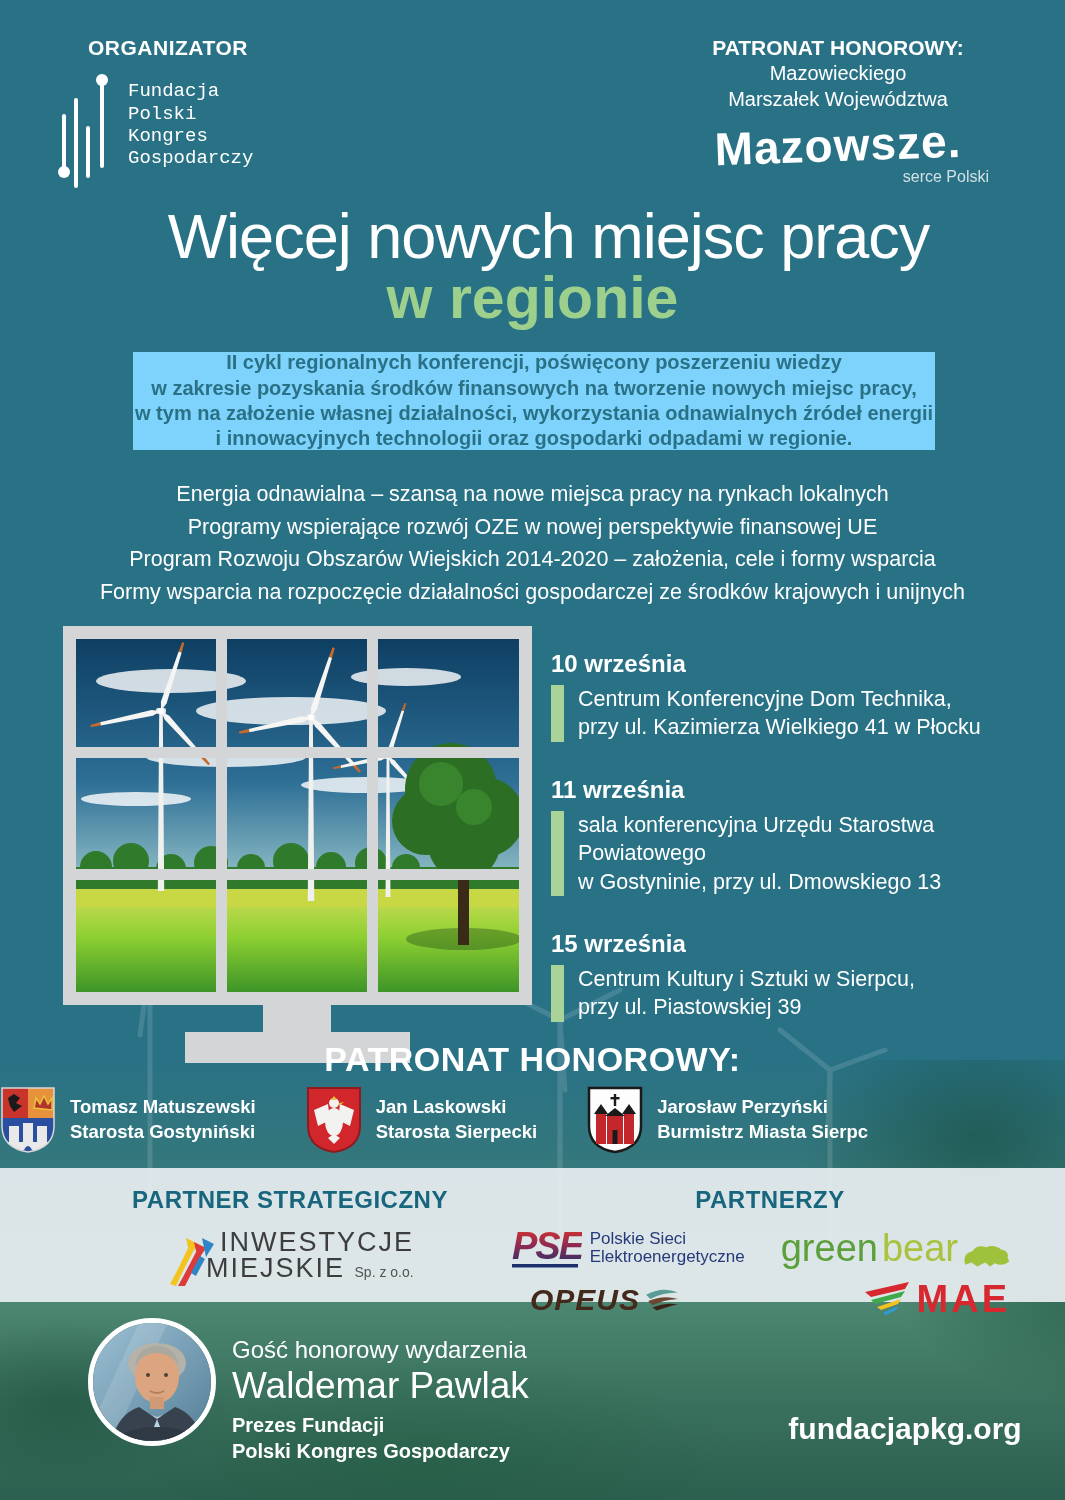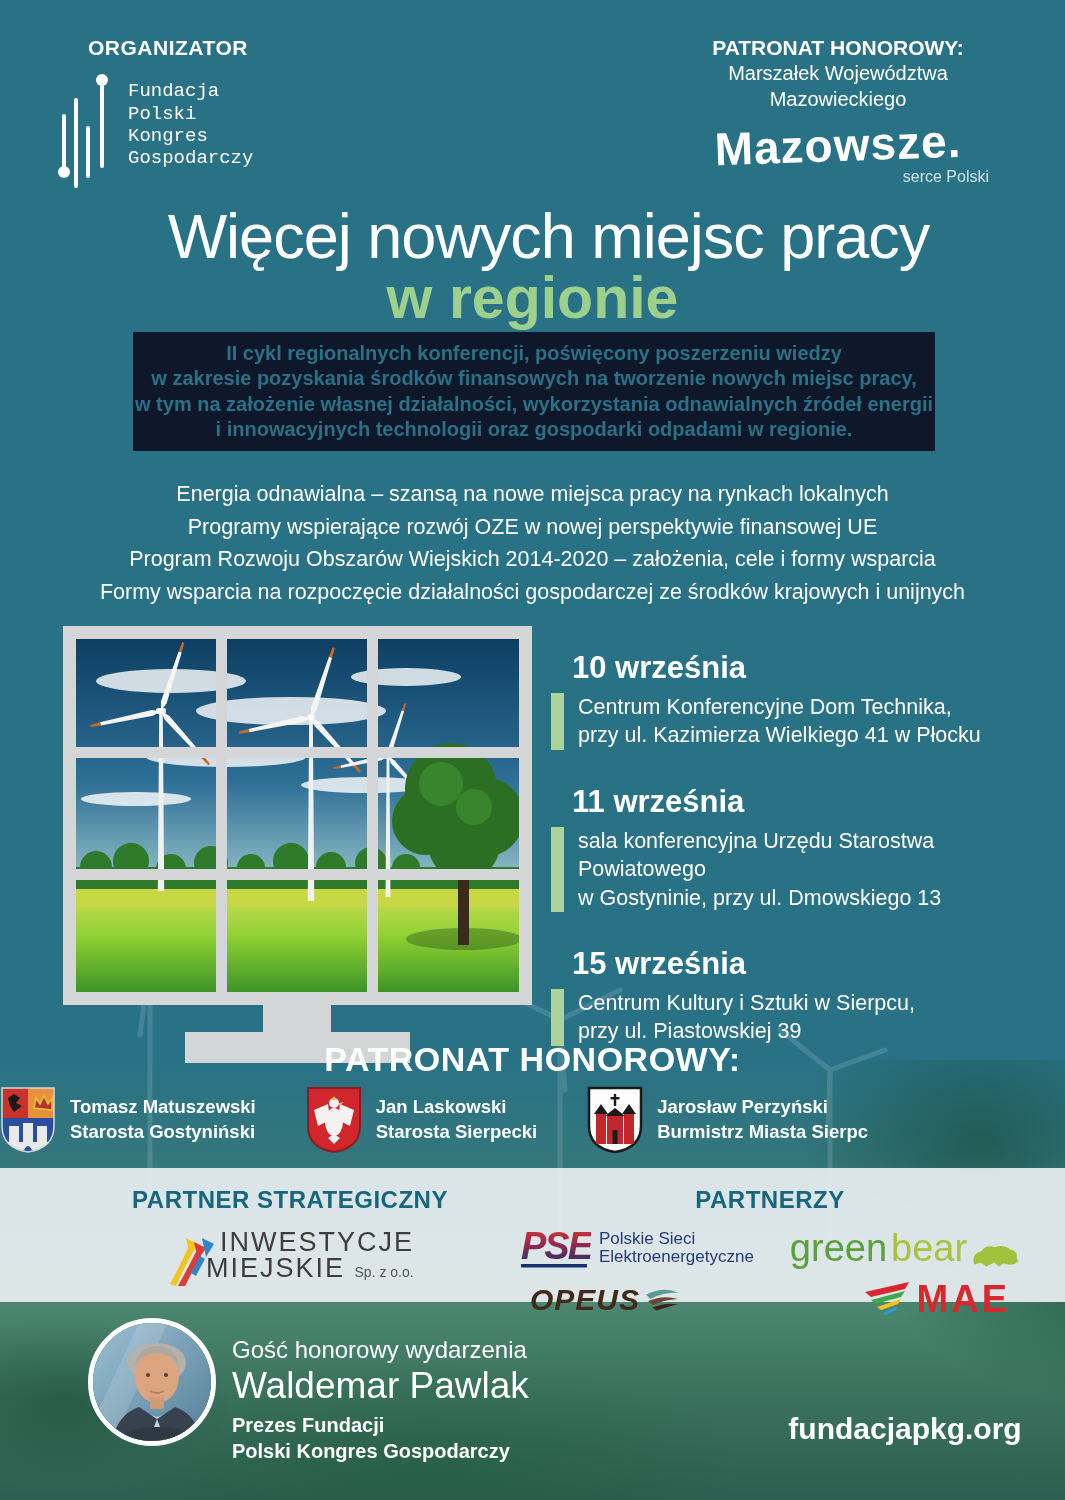--- a/index.html
+++ b/index.html
@@ -28,60 +28,60 @@
   .patronage-label { font-size:21px; font-weight:700; }
   .patronage-line { font-size:20px; line-height:1.3; }
   .mazowsze { font-size:46px; font-weight:700; letter-spacing:1px; margin-top:6px; transform:rotate(-2deg); }
   .serce { font-size:16px; color:rgba(255,255,255,.78); text-align:right; padding-right:14px; margin-top:-4px; }
   
   .title { position:absolute; left:0; top:204px; width:100%; text-align:center; line-height:1.02; }
   .title-line1 { display:block; font-size:63px; font-weight:400; letter-spacing:-1px;padding-left:32px; }
   .title-line2 { display:block; font-size:59px; font-weight:700; color:#9ed08d; letter-spacing:0; }
   
   .intro-box {
-    position:absolute; left:133px; top:332px; width:802px; height:119px;
-    background:#0f172a; color:#2a7186; font-weight:700; font-size:20px; line-height:1.27;
+    position:absolute; left:133px; top:352px; width:802px; height:98px;
+    background:#7dd3fc; color:#2a7186; font-weight:700; font-size:20px; line-height:1.27;
     display:flex; flex-direction:column; justify-content:center; text-align:center;
   }
   
   .topics { position:absolute; left:0; top:478px; width:100%; text-align:center; font-size:21.5px; line-height:1.52; }
   
   .monitor { position:absolute; left:63px; top:626px; width:469px; height:379px; background:#d3d5d7; }
   .screen { position:absolute; left:13px; top:13px; width:443px; height:353px; }
   .screen svg { display:block; }
   .gline { position:absolute; background:#d3d5d7; }
   .gv1 { left:140px; top:0; width:11px; height:100%; }
   .gv2 { left:291px; top:0; width:11px; height:100%; }
   .gh1 { left:0; top:108px; width:100%; height:11px; }
   .gh2 { left:0; top:230px; width:100%; height:11px; }
   .stand-neck { position:absolute; left:263px; top:1005px; width:68px; height:27px; background:#d3d5d7; }
   .stand-base { position:absolute; left:185px; top:1032px; width:225px; height:31px; background:#d3d5d7; }
   
   .events { position:absolute; left:551px; top:650px; width:492px; }
   .event { margin-bottom:34px; }
-  .event h3 { font-size:31px; font-weight:700; margin-bottom:7px; letter-spacing:0;margin-left:21px; }
+  .event h3 { font-size:24px; font-weight:700; margin-bottom:7px; letter-spacing:0; }
   .event-body { display:flex; gap:14px; }
   .event-bar { width:13px; background:#a9d399; flex:0 0 13px; }
   .event-lines { font-size:21.5px; line-height:1.32; }
   
   .patronage-heading { position:absolute; left:0; top:1040px; width:100%; text-align:center; font-size:34px; font-weight:700; letter-spacing:.5px; }
   .patrons { position:absolute; left:0; top:1086px; width:100%; display:flex; align-items:center; gap:50px; }
   .patron { display:flex; align-items:center; gap:14px; }
   .patron-text { font-size:18.5px; font-weight:700; line-height:1.35; }
   
   .partner-band { position:absolute; left:0; top:1168px; width:1065px; height:134px; background:rgba(231,237,240,.93); }
   .pb-col-left { position:absolute; left:90px; top:0; width:400px; text-align:center; }
   .pb-col-right { position:absolute; left:530px; top:0; width:480px; text-align:center; }
   .pb-heading { margin-top:18px; font-size:24px; font-weight:700; color:#17667e; letter-spacing:.5px; }
   .im-logo { margin-top:12px; display:inline-flex; align-items:center; gap:6px; }
   .im-text { text-align:left; color:#3d3d3d; line-height:.95; }
   .im-line1 { font-size:27px; letter-spacing:2px; }
   .im-line2 { font-size:27px; letter-spacing:2px; margin-left:-14px; }
   .im-suffix { font-size:14px; letter-spacing:0; color:#555; }
-  .pb-row1 { margin-top:12px; display:flex; justify-content:center; align-items:center; gap:36px; }
+  .pb-row1 { margin-top:12px; display:flex; justify-content:flex-end; align-items:center; gap:36px; }
   .pb-row2 { margin-top:8px; display:flex; justify-content:space-between; align-items:center; gap:28px; }
   .pse-logo { display:flex; align-items:center; gap:8px; }
   .pse-lines { text-align:left; color:#263a7a; font-size:17px; line-height:1.08; }
   .greenbear { display:flex; align-items:flex-end; gap:4px; font-size:38px; }
   .gb-green { color:#5ba03b; } .gb-bear { color:#aac23d; }
   .opeus { display:flex; align-items:center; gap:4px; }
   .opeus-text { font-size:30px; font-weight:700; font-style:italic; color:#42291c; letter-spacing:1px; }
   .mae { display:flex; align-items:center; gap:6px; }
   .mae-text { font-size:38px; font-weight:700; color:#d7282f; letter-spacing:3px; }
   
@@ -129,22 +129,22 @@
     <div class="org-logo-text">
       <div>Fundacja</div>
       <div>Polski</div>
       <div>Kongres</div>
       <div>Gospodarczy</div>
     </div>
   </div>
 
   <div class="patronage">
     <div class="patronage-label">PATRONAT HONOROWY:</div>
+    <div class="patronage-line">Mazowieckiego</div>
     <div class="patronage-line">Marszałek Województwa</div>
-    <div class="patronage-line">Mazowieckiego</div>
     <div class="mazowsze">Mazowsze.</div>
     <div class="serce">serce Polski</div>
   </div>
 
   <h1 class="title">
     <span class="title-line1">Więcej nowych miejsc pracy</span>
     <span class="title-line2">w regionie</span>
   </h1>
 
   <div class="intro-box">

